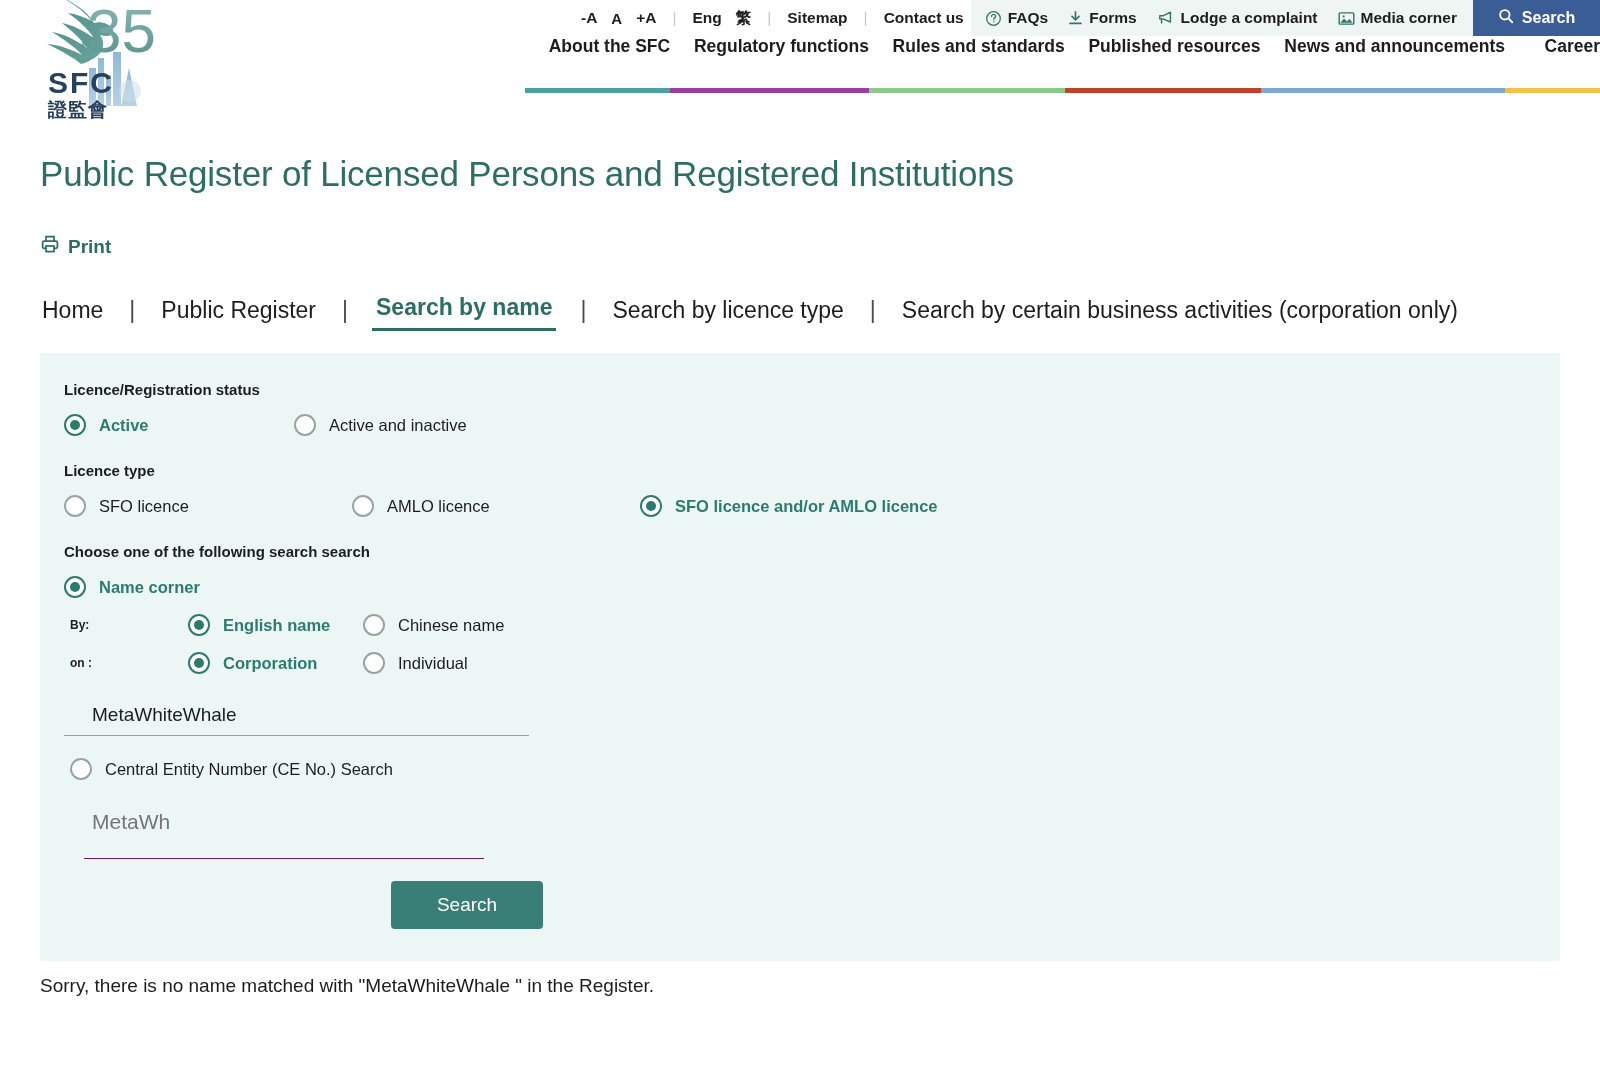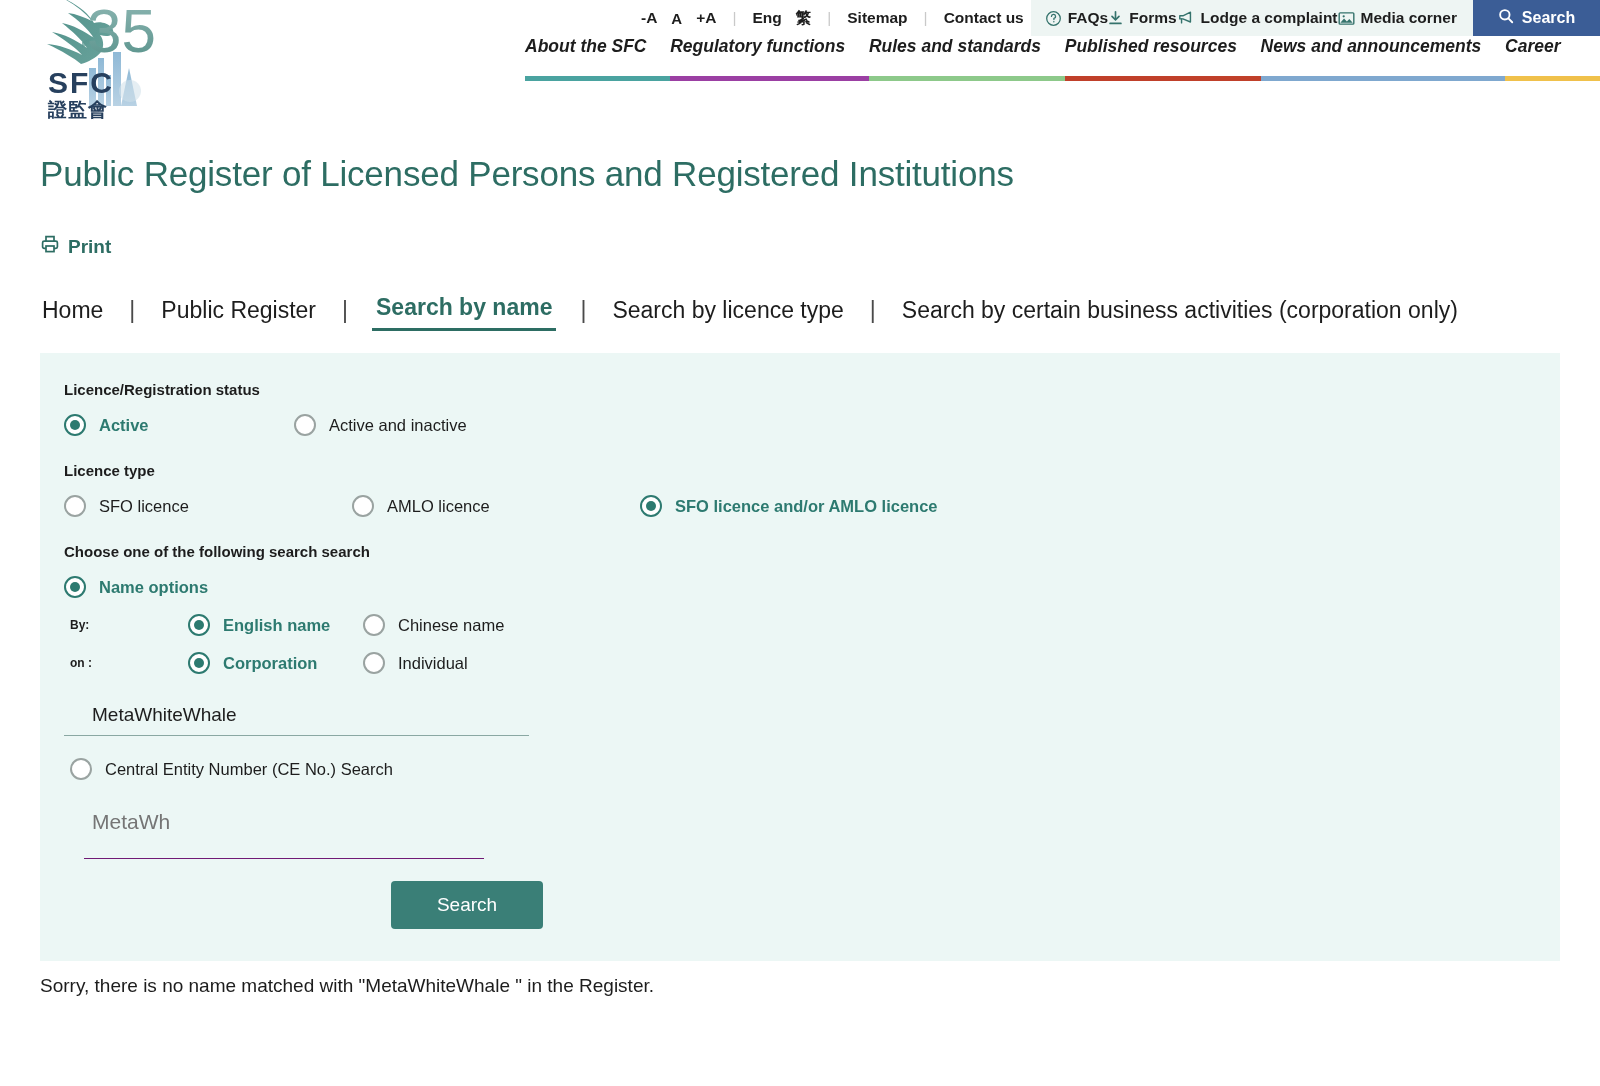--- a/index.html
+++ b/index.html
@@ -39,20 +39,21 @@
     padding: 0 7px;
     cursor: pointer;
     white-space: nowrap;
   }
   .util-shaded {
     background: #eef5f3;
     height: 36px;
     display: flex;
     align-items: center;
     padding: 0 16px 0 14px;
+    gap: 20px;
   }
   .util-item {
     display: flex;
     align-items: center;
     gap: 6px;
     font-size: 15.5px;
     font-weight: 700;
     color: #1d1d1d;
     white-space: nowrap;
     cursor: pointer;
@@ -91,25 +92,24 @@
     justify-content: flex-end;
     padding-left: 480px;
   }
   .nav-items {
     display: flex;
     align-items: flex-end;
     width: 1075px;
   }
   .nav-item {
     flex: 1 1 auto;
-    text-align: left;
+    text-align: right;
     position: relative;
     cursor: pointer;
-    padding-bottom: 24px;
-    font-style: italic;
+    padding-bottom: 36px;
   }
   .nav-item .lbl {
     font-size: 17.5px;
     font-weight: 700;
     color: #1d1d1d;
     white-space: nowrap;
     display: block;
   }
   .nav-item .bar {
     position: absolute;
@@ -487,21 +487,21 @@
           <span class="radio on"></span>
           <span class="rlabel on">SFO licence and/or AMLO licence</span>
         </div>
       </div>
 
       <div class="sect-title sp">Choose one of the following search search</div>
 
       <div class="radio-row namesearch-row">
         <div class="radio-opt">
           <span class="radio on"></span>
-          <span class="rlabel on">Name options</span>
+          <span class="rlabel on">Name corner</span>
         </div>
       </div>
 
       <div class="byrow">
         <span class="prefix">By:</span>
         <div class="radio-opt opt-a">
           <span class="radio on"></span>
           <span class="rlabel on">English name</span>
         </div>
         <div class="radio-opt">

